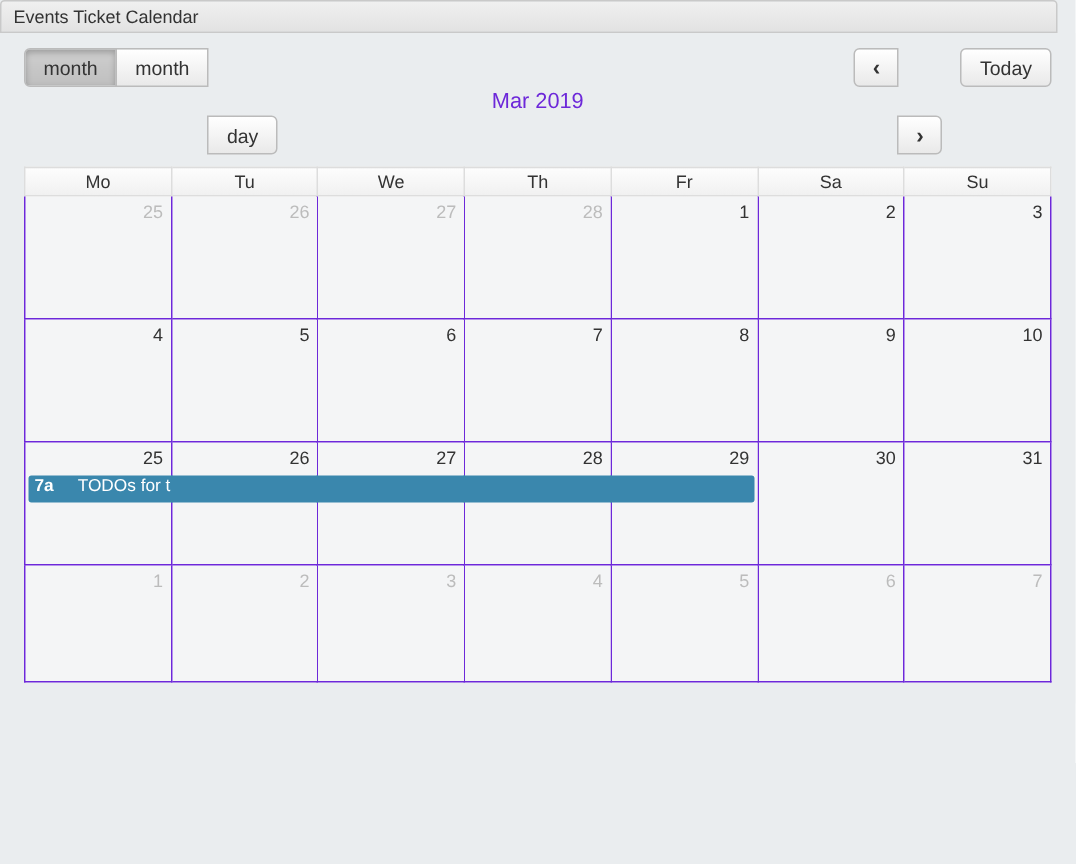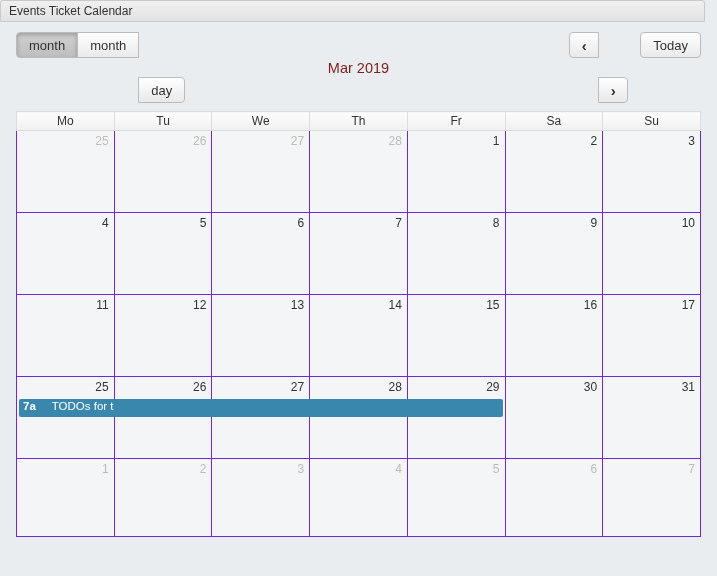--- a/index.html
+++ b/index.html
@@ -24,21 +24,21 @@
       align-items: center;
       justify-content: space-between;
       margin-bottom: 8px;
       position: relative;
     }
     .toolbar-left, .toolbar-right { display: flex; gap: 6px; }
     .toolbar-title {
       position: absolute;
       left: 0; right: 0; text-align: center;
       pointer-events: none;
-      font-size: 14.5px; color: #7f1d1d;
+      font-size: 14.5px; color: #6d28d9;
     }
 
     .btn-group { display: inline-flex; }
     .btn {
       background: linear-gradient(#ffffff, #e9e9e9);
       border: 1px solid #bbb;
       font-size: 13px;
       color: #333;
       height: 26px;
       padding: 0px 12px;
@@ -181,43 +181,20 @@
           </td>
           <td class="current-month">
             <div>9</div>
           </td>
           <td class="current-month">
             <div>10</div>
           </td>
         </tr>
         <tr>
           <td class="current-month">
-            <div>11</div>
-          </td>
-          <td class="current-month">
-            <div>12</div>
-          </td>
-          <td class="current-month">
-            <div>13</div>
-          </td>
-          <td class="current-month">
-            <div>14</div>
-          </td>
-          <td class="current-month">
-            <div>15</div>
-          </td>
-          <td class="current-month">
-            <div>16</div>
-          </td>
-          <td class="current-month">
-            <div>17</div>
-          </td>
-        </tr>
-        <tr>
-          <td class="current-month">
             <div>25</div>
             <div class="event-bar continue-right"><span class="time">7a</span><span>TODOs for the next week</span></div>
           </td>
           <td class="current-month">
             <div>26</div>
             <div class="event-bar continue-right continue-left"></div>
           </td>
           <td class="current-month">
             <div>27</div>
             <div class="event-bar continue-right continue-left"></div>

